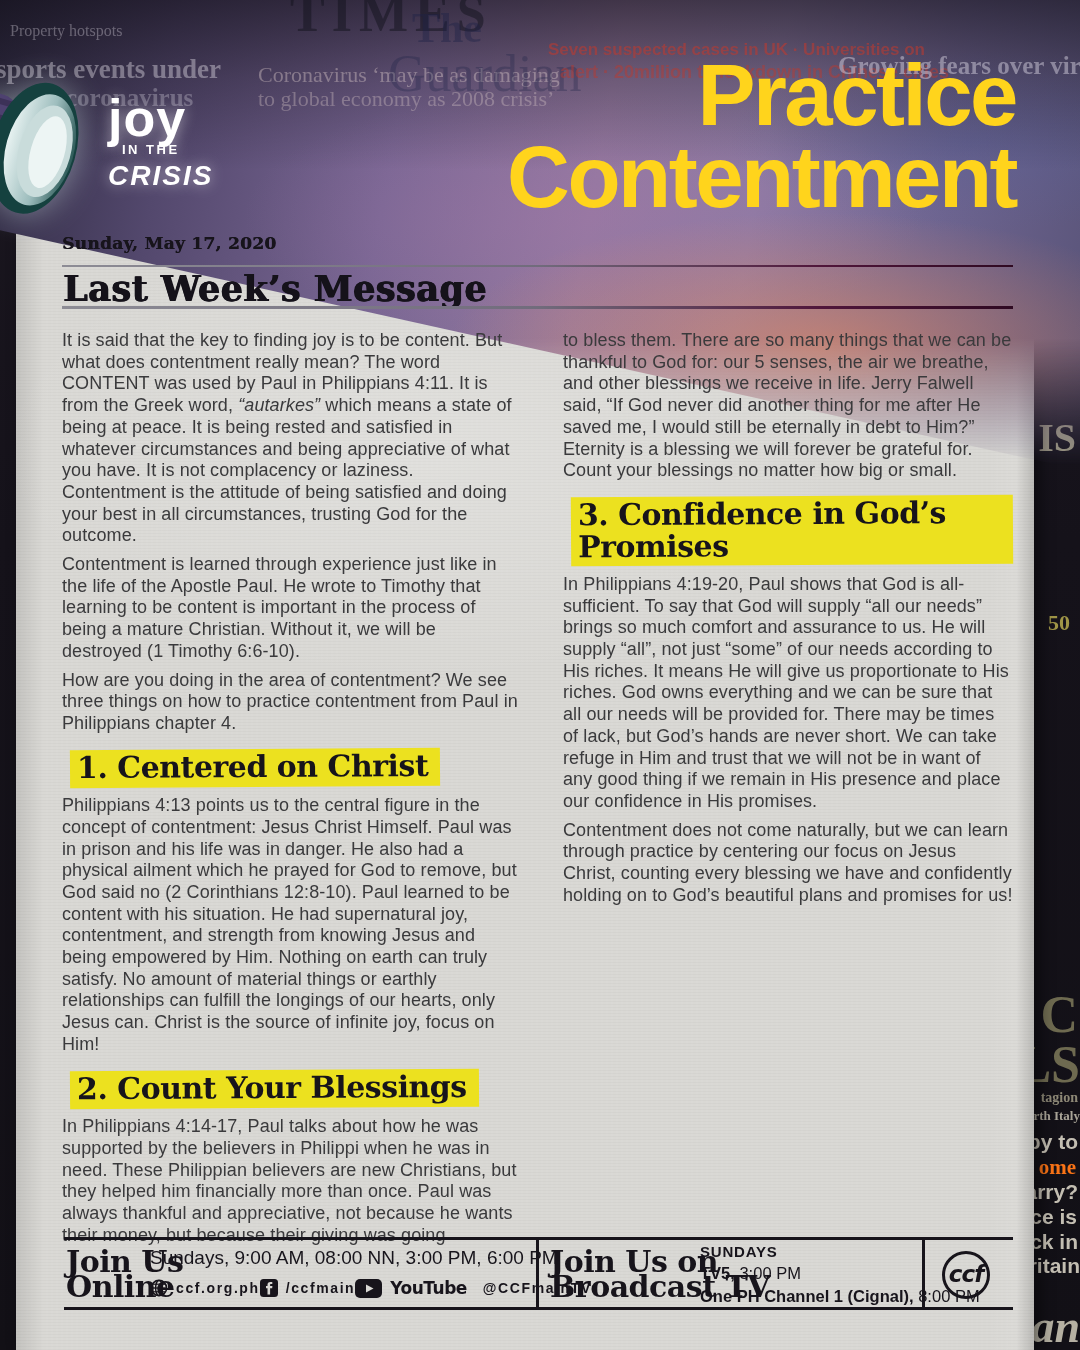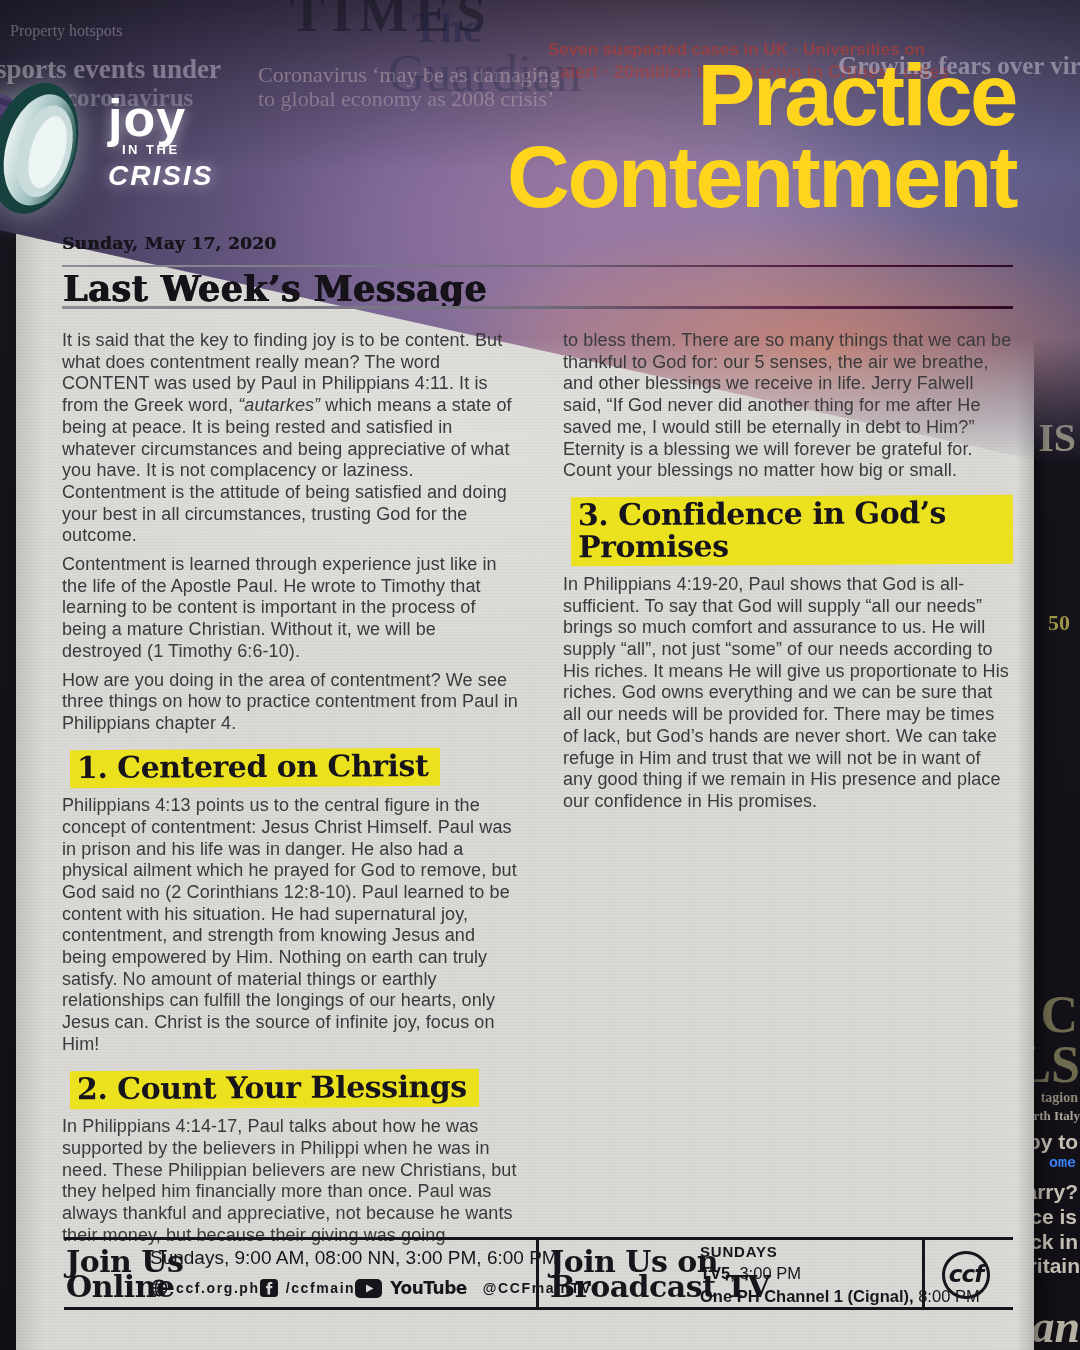--- a/index.html
+++ b/index.html
@@ -114,21 +114,21 @@
 
   <div class="news-base"></div>
 
   <div class="strip-frag" style="right:4px;top:414px;font-size:40px;color:#9a957f">IS</div>
   <div class="strip-frag" style="right:10px;top:610px;font-size:22px;color:#9f9547">50</div>
   <div class="strip-frag" style="right:2px;top:985px;font-size:52px;color:#6e6a50">C</div>
   <div class="strip-frag" style="right:0px;top:1035px;font-size:52px;color:#6e6a50">LS</div>
   <div class="strip-frag" style="right:2px;top:1090px;font-size:14px;color:#8d8876">tagion</div>
   <div class="strip-frag" style="right:0px;top:1108px;font-size:13px;color:#a9a498">rth Italy</div>
   <div class="strip-frag" style="right:2px;top:1130px;font-size:21px;color:#c3beb2;font-family:'Liberation Sans',sans-serif">py to</div>
-  <div class="strip-frag" style="right:4px;top:1155px;font-size:15px;color:#3b82f6;font-family:Liberation Mono, monospace">ome</div>
+  <div class="strip-frag" style="right:4px;top:1155px;font-size:21px;color:#f97316;font-family:Liberation Serif, serif">ome</div>
   <div class="strip-frag" style="right:2px;top:1180px;font-size:21px;color:#c3beb2;font-family:'Liberation Sans',sans-serif">arry?</div>
   <div class="strip-frag" style="right:3px;top:1205px;font-size:21px;color:#c3beb2;font-family:'Liberation Sans',sans-serif">ce is</div>
   <div class="strip-frag" style="right:2px;top:1230px;font-size:21px;color:#c3beb2;font-family:'Liberation Sans',sans-serif">ck in</div>
   <div class="strip-frag" style="right:0px;top:1254px;font-size:21px;color:#c3beb2;font-family:'Liberation Sans',sans-serif">ritain</div>
   <div class="strip-frag" style="right:0px;top:1300px;font-size:46px;font-style:italic;color:#b5b0a2">ian</div>
 
   <div class="paper"></div>
 
   <div class="sky">
     <div class="hl-frag" style="left:290px;top:-16px;font-size:52px;font-weight:900;letter-spacing:7px;color:rgba(18,18,28,.5)">TIMES</div>
@@ -192,20 +192,21 @@
       <div class="sec-h"><span class="hl">1. Centered on Christ</span></div>
       <p class="sec-body">Philippians 4:13 points us to the central figure in the concept of contentment: Jesus Christ Himself. Paul was in prison and his life was in danger. He also had a physical ailment which he prayed for God to remove, but God said no (2 Corinthians 12:8-10). Paul learned to be content with his situation. He had supernatural joy, contentment, and strength from knowing Jesus and being empowered by Him. Nothing on earth can truly satisfy. No amount of material things or earthly relationships can fulfill the longings of our hearts, only Jesus can. Christ is the source of infinite joy, focus on Him!</p>
       <div class="sec-h"><span class="hl">2. Count Your Blessings</span></div>
       <p class="sec-body">In Philippians 4:14-17, Paul talks about how he was supported by the believers in Philippi when he was in need. These Philippian believers are new Christians, but they helped him financially more than once. Paul was always thankful and appreciative, not because he wants their money, but because their giving was going</p>
     </div>
 
     <div class="col col-right">
       <p class="sec-body">to bless them. There are so many things that we can be thankful to God for: our 5 senses, the air we breathe, and other blessings we receive in life. Jerry Falwell said, “If God never did another thing for me after He saved me, I would still be eternally in debt to Him?” Eternity is a blessing we will forever be grateful for. Count your blessings no matter how big or small.</p>
       <div class="sec-h"><span class="hl">3. Confidence in God’s Promises</span></div>
       <p class="sec-body">In Philippians 4:19-20, Paul shows that God is all-sufficient. To say that God will supply “all our needs” brings so much comfort and assurance to us. He will supply “all”, not just “some” of our needs according to His riches. It means He will give us proportionate to His riches. God owns everything and we can be sure that all our needs will be provided for. There may be times of lack, but God’s hands are never short. We can take refuge in Him and trust that we will not be in want of any good thing if we remain in His presence and place our confidence in His promises.</p>
+      <p class="closing">Contentment does not come naturally, but we can learn through practice by centering our focus on Jesus Christ, counting every blessing we have and confidently holding on to God’s beautiful plans and promises for us!</p>
     </div>
 
     <div class="footer">
 
       <div class="f-serif f-online-title">
         <div>Join Us</div>
         <div>Online</div>
       </div>
 
       <div class="f-sched"><b>Sundays,</b><span> 9:00 AM, 08:00 NN, 3:00 PM, 6:00 PM</span></div>

